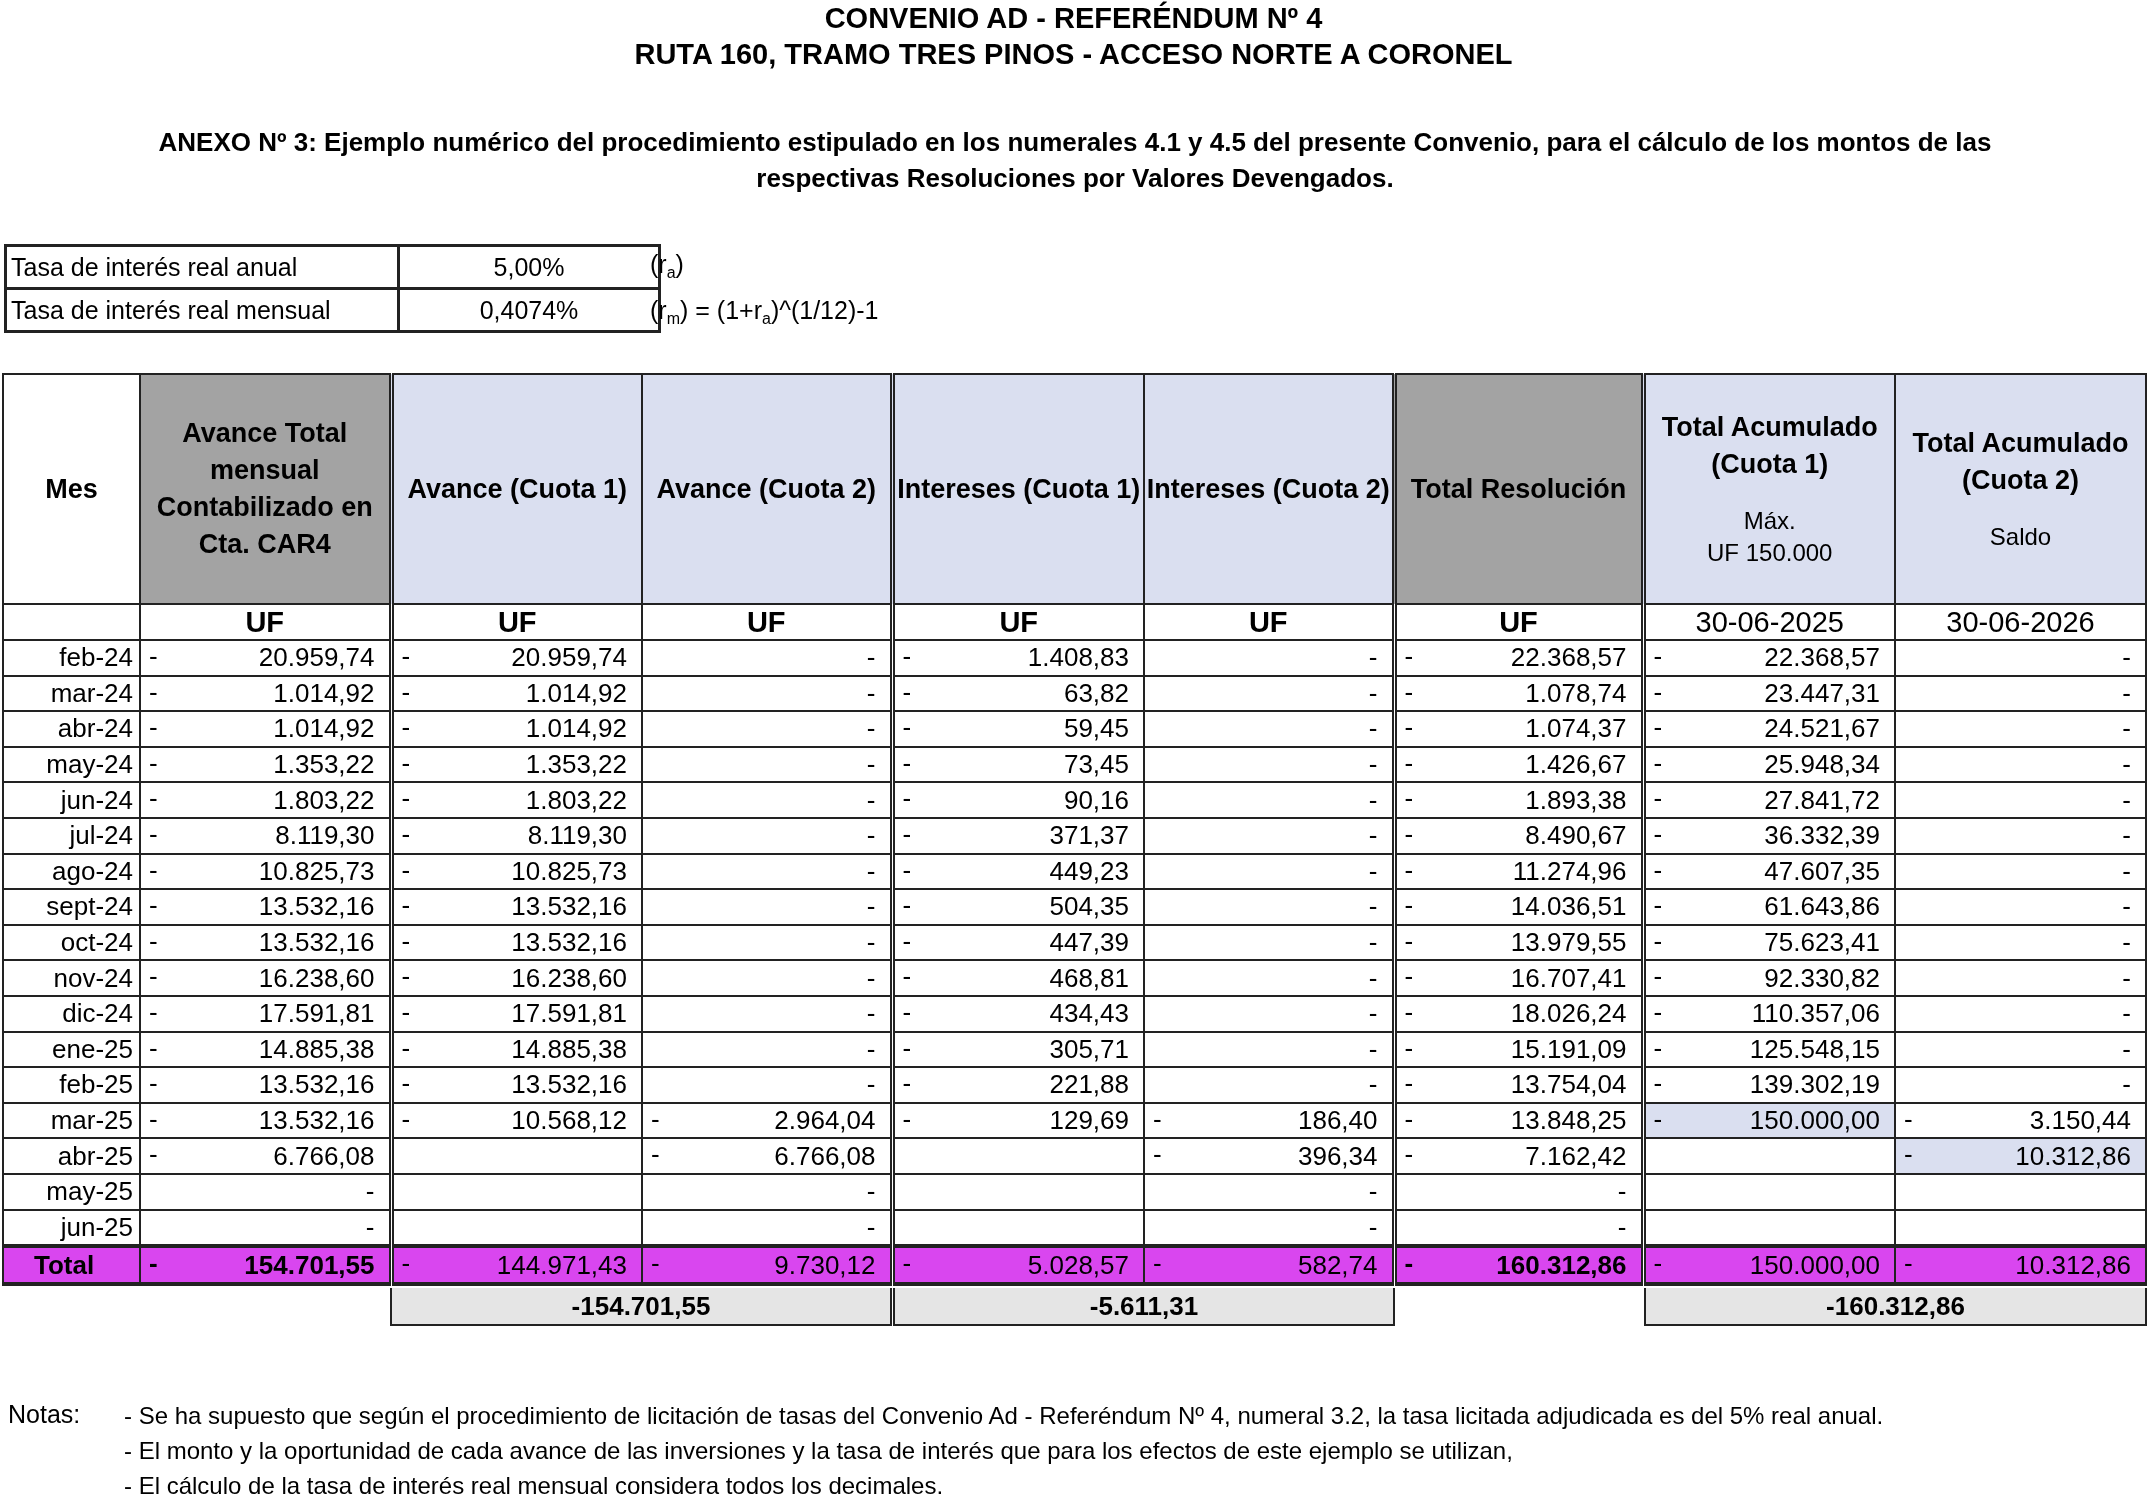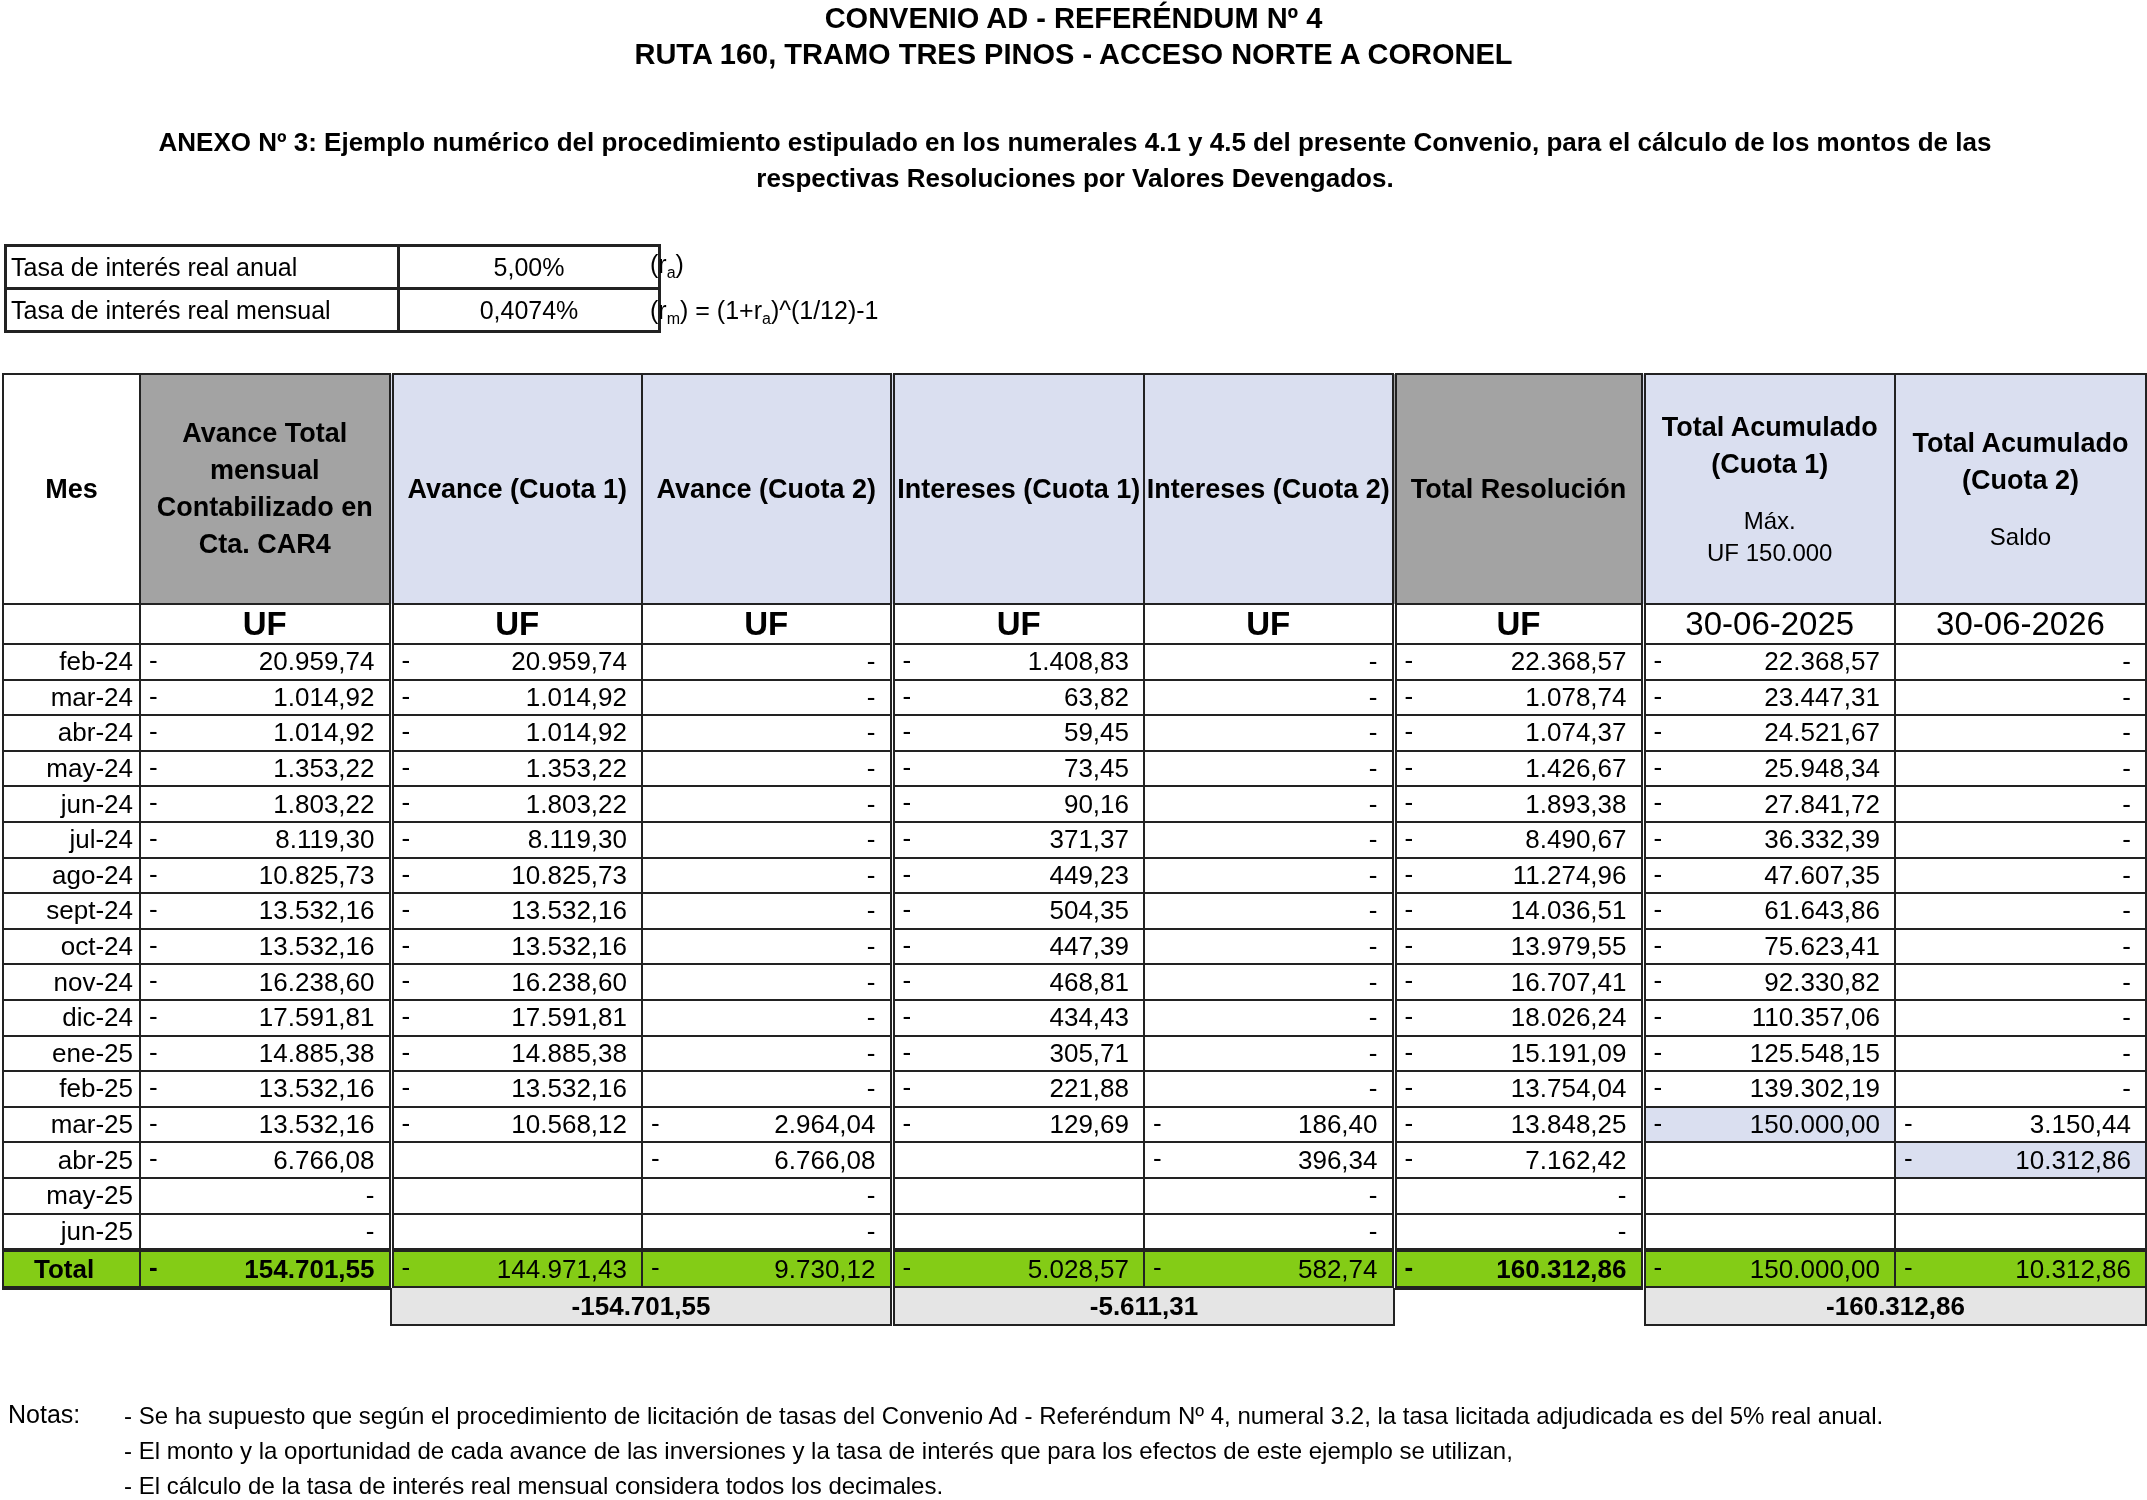--- a/index.html
+++ b/index.html
@@ -17,28 +17,28 @@
   .formula { position:absolute; left:650px; font-size:25px; }
   .f1 { top:250px; } .f2 { top:296px; }
   sub { font-size:16px; vertical-align:-5px; }
 
   table.main { position:absolute; left:2px; top:373px; border-collapse:collapse; font-size:26px; table-layout:fixed; }
   table.main td, table.main th { border:2px solid #222; padding:0; }
   .hdr th { height:228px; font-weight:bold; font-size:27px; line-height:37px; vertical-align:middle; text-align:center; background:#dadff0; }
   .hdr th.mes { background:#fff; }
   .hdr th.dark { background:#a3a3a3; }
   .hdr th .sub { display:block; font-weight:normal; font-size:24px; line-height:32px; margin-top:22px; }
-  .units td { height:34px; text-align:center; font-weight:bold; font-size:33px; border-top:4px solid #222; border-bottom:4px solid #222; }
+  .units td { height:34px; text-align:center; font-weight:bold; font-size:29px; border-top:4px solid #222; border-bottom:4px solid #222; }
   .units td.date { font-weight:normal; }
   tr.row td { height:33.6px; }
   td.mcell { text-align:right; padding-right:6px !important; }
   td.num { position:relative; text-align:right; padding-right:14px !important; }
   td.num .dash { position:absolute; left:8px; top:0; }
   td.hl { background:#dadff0; }
-  tr.total td { background:#84cc16; height:34px; border-top:4px solid #222; border-bottom:4px solid #222; }
+  tr.total td { background:#d946ef; height:34px; border-top:4px solid #222; border-bottom:4px solid #222; }
   tr.total td.mcell { text-align:left; padding-left:30px !important; font-weight:bold; }
   tr.total td.b { font-weight:bold; }
   .dbl { border-left:5px double #222 !important; }
 
   .sum { position:absolute; top:1288px; height:36px; background:#e5e5e5; border:2px solid #222; border-top:none; font-weight:bold; font-size:26px; text-align:center; line-height:36px; }
 
   .notes-h { position:absolute; left:8px; top:1400px; font-weight:normal; font-size:25px; }
   .note { position:absolute; left:124px; font-size:24px; }
   .n0 { top:1402px; } .n1 { top:1437px; } .n2 { top:1472px; }
 </style>

